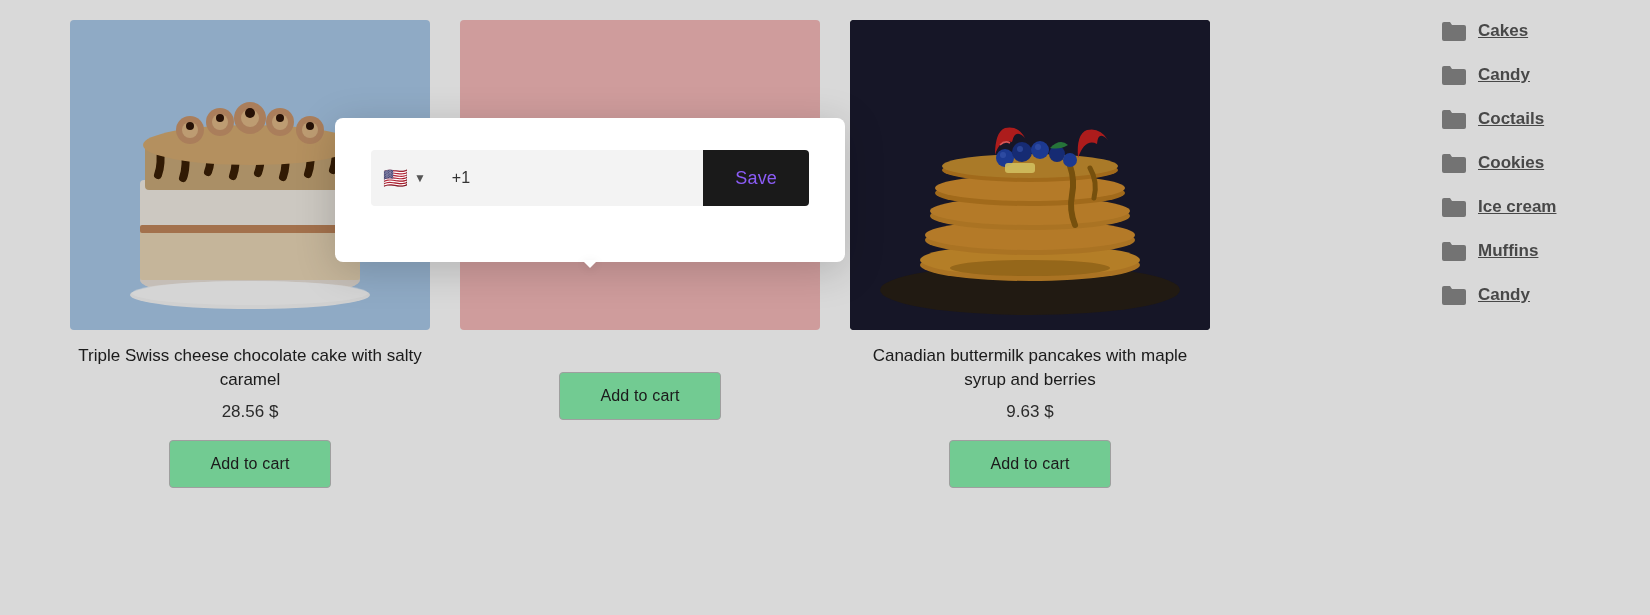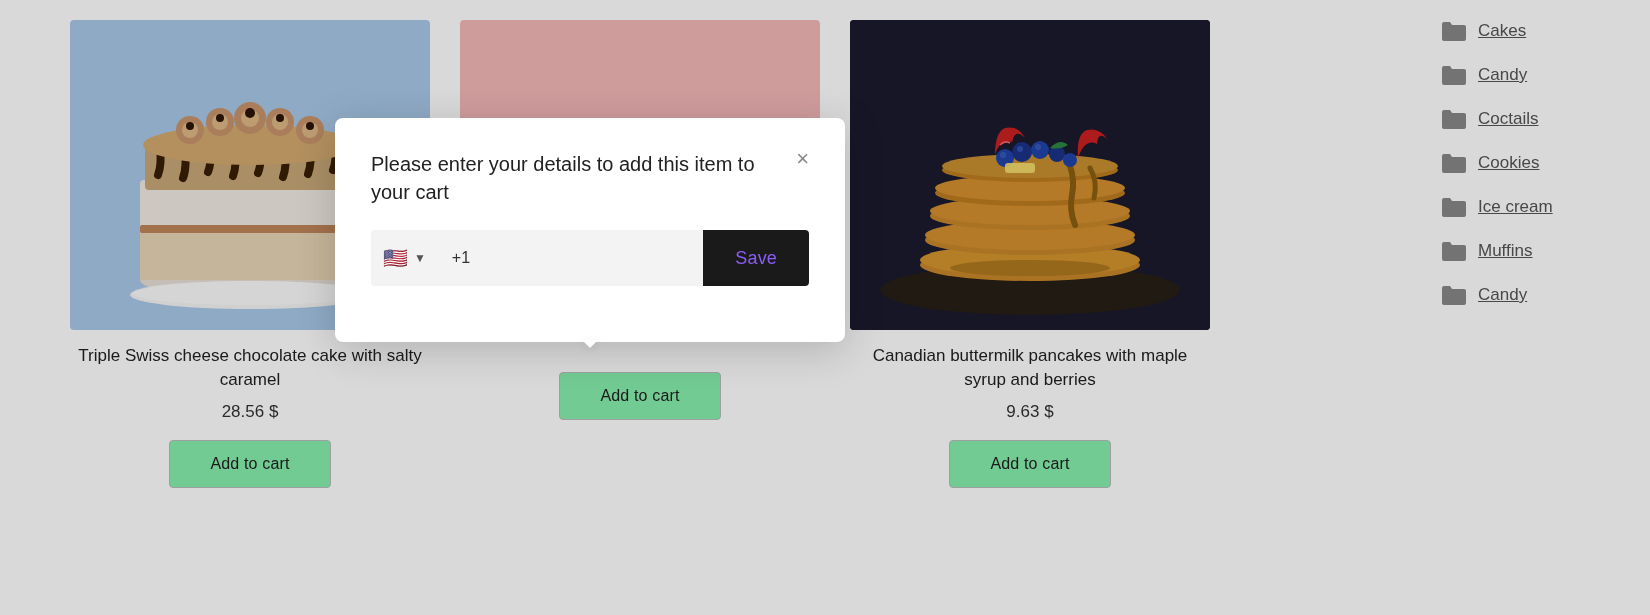--- a/index.html
+++ b/index.html
@@ -109,21 +109,21 @@
       width: 28px;
       height: 22px;
       margin-right: 10px;
       flex-shrink: 0;
     }
 
     .sidebar-label {
       font-size: 17px;
       color: #555;
       text-decoration: underline;
-      font-weight: 400;
+      font-weight: 700;
     }
 
     
     .modal-overlay {
       position: absolute;
       top: 0; left: 0; right: 0; bottom: 0;
       background: rgba(0,0,0,0.15);
       display: flex;
       align-items: flex-start;
       justify-content: flex-start;
@@ -398,24 +398,20 @@
         <path d="M2 4 Q2 2 4 2 L10 2 L12 5 L24 5 Q26 5 26 7 L26 19 Q26 21 24 21 L4 21 Q2 21 2 19 Z" fill="#888" stroke="none"></path>
       </svg>
       <span class="sidebar-label">Candy</span>
     </div>
   </div>
 
 </div>
 
 <div class="modal-overlay">
   <div class="modal">
-    <div class="modal-header">
-      <div class="modal-title">Please enter your details to add this item to your cart</div>
-      <button class="modal-close">×</button>
-    </div>
 
     <div class="phone-row">
       <div class="country-select">
         <span class="flag-emoji">🇺🇸</span>
         <span class="dropdown-arrow">▼</span>
       </div>
       <input type="text" class="phone-input" value="+1" readonly="" style="">
       <button class="save-btn">Save</button>
     </div>
 

